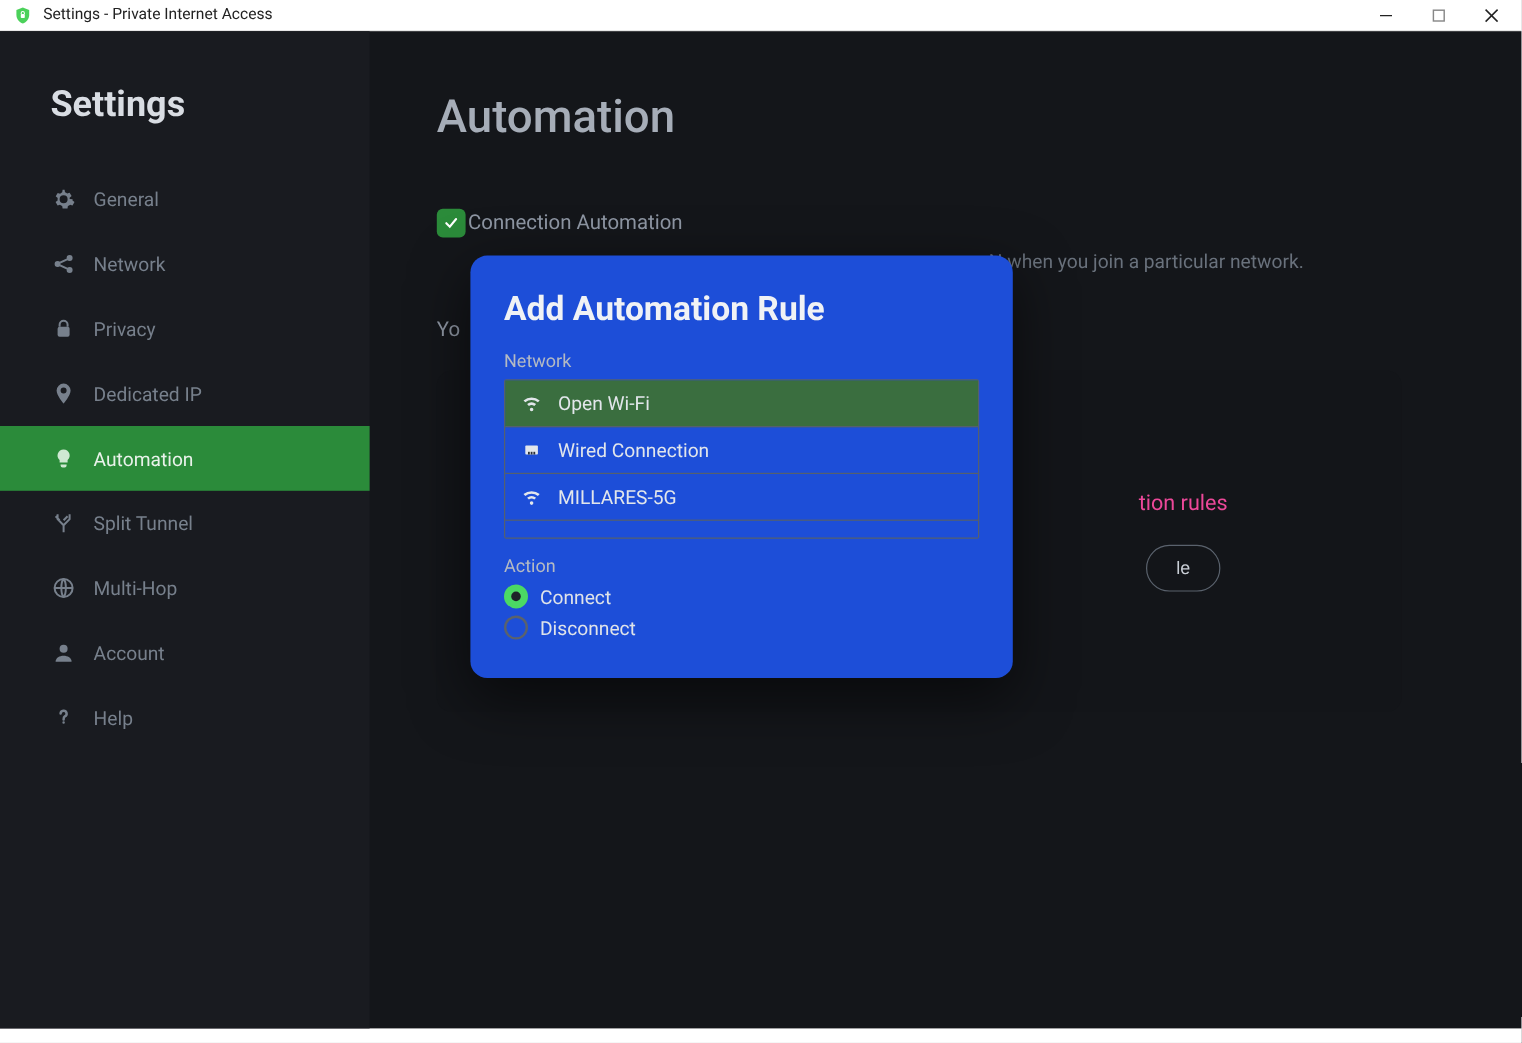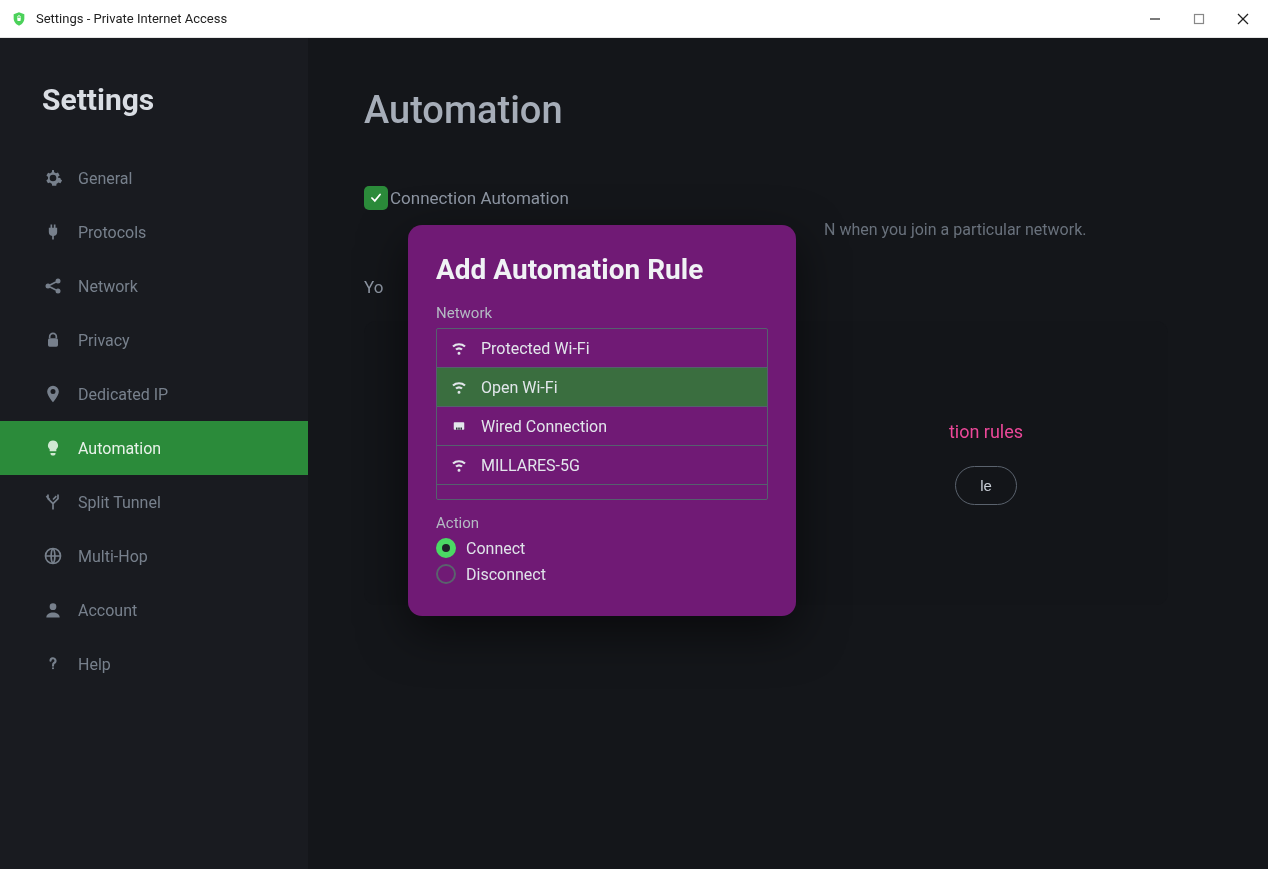--- a/index.html
+++ b/index.html
@@ -1,18 +1,18 @@
 <!DOCTYPE html>
 <html><head>
 <meta charset="utf-8">
 <style>
   * { box-sizing: border-box; margin: 0; padding: 0; }
   html, body { width: 1268px; height: 869px; font-family: -apple-system, "Segoe UI", Roboto, Arial, sans-serif; overflow: hidden; background: #fff; }
   
-  .titlebar { height: 38px; background: #ffffff; display: flex; align-items: center; padding: 0 10px; border-bottom: 1px solid #e6e6e6; }
+  .titlebar { height: 26px; background: #ffffff; display: flex; align-items: center; padding: 0 10px; border-bottom: 1px solid #e6e6e6; }
   .titlebar .app-icon { width: 18px; height: 18px; margin-right: 8px; display:flex; align-items:center; justify-content:center;}
   .titlebar .title { font-size: 13px; color: #222; }
   .titlebar .spacer { flex: 1; }
   .win-controls { display: flex; gap: 26px; align-items:center; padding-right: 6px;}
   .win-controls span { width: 18px; height: 18px; display:flex; align-items:center; justify-content:center; color:#222;}
   
   .app { display: flex; height: calc(869px - 38px); background: #14161a; position: relative; }
   .sidebar { width: 308px; background: #191b20; padding-top: 44px; }
   .sidebar-title { color: #d9dde3; font-size: 30px; font-weight: 700; padding: 0 42px 34px; }
   .nav { display: flex; flex-direction: column; text-align: right; }
@@ -25,21 +25,21 @@
   .page-title { font-size: 38px; color: #a6adb8; font-weight: 500; margin-bottom: 54px; }
   .check-row { display: flex; align-items: center; gap: 2px; margin-bottom: 10px;}
   .checkbox { width: 24px; height: 24px; background: #2b8b3a; border-radius: 5px; display:flex; align-items:center; justify-content:center;}
   .check-label { color: #8e96a3; font-size: 17px; }
   .desc { color: #69717c; font-size: 16px; margin-left: 0; margin-top: 10px; }
   .you-text { color: #8e96a3; font-size: 17px; margin-top: 38px; }
   .rules-panel { margin-top: 24px; background: #131519; border-radius: 12px; height: 284px; width: 804px; display:flex; flex-direction:column; align-items:center; justify-content:center; gap: 24px;}
   .rules-panel .empty-text { color: #ec4899; font-size: 18px; }
   .add-rule-btn { border: 1px solid #5a626d; color: #c9ced6; background: transparent; padding: 10px 24px; border-radius: 24px; font-size: 15px; }
   
-  .modal-wrap { position: absolute; top: 187px; left: 408px; width: 388px; background: #701a75; border-radius: 14px; box-shadow: 0 16px 48px rgba(0,0,0,0.55); padding: 28px 28px 26px; z-index: 50; }
+  .modal-wrap { position: absolute; top: 187px; left: 392px; width: 452px; background: #1d4ed8; border-radius: 14px; box-shadow: 0 16px 48px rgba(0,0,0,0.55); padding: 28px 28px 26px; z-index: 50; }
   .modal-title { color: #f0f2f5; font-size: 28px; font-weight: 700; margin-bottom: 18px;}
   .modal-label { color: #b4bac3; font-size: 15px; margin-bottom: 6px; }
   .net-list { border: 1px solid #55606e; border-radius: 2px; margin-bottom: 14px; }
   .net-item { display:flex; align-items:center; gap: 12px; padding: 9px 12px; color: #e2e6eb; font-size: 16px; border-bottom: 1px solid #55606e; cursor:pointer;}
   .net-item:last-child { border-bottom: none; height: 14px; padding:0;}
   .net-item.selected { background: #3a6e3f; }
   .net-item .ic { width: 20px; height: 20px; display:flex; align-items:center; justify-content:center; color:#e2e6eb;}
   .radio-row { display:flex; align-items:center; gap: 10px; margin: 6px 0; text-align: center;}
   .radio { width: 20px; height: 20px; border-radius: 50%; border: 2px solid #5a626d; display:flex; align-items:center; justify-content:center;}
   .radio.on { border-color: #4bd964; background: #4bd964; }
@@ -93,28 +93,20 @@
         <span class="ic">
             <svg viewBox="0 0 24 24" width="20" height="20" fill="currentColor">
               <path d="M12 8a4 4 0 1 0 0 8 4 4 0 0 0 0-8zm9 4a9 9 0 0 1-.1 1.3l2 1.6-2 3.4-2.4-.8a7 7 0 0 1-2.2 1.3l-.4 2.5H11l-.4-2.5a7 7 0 0 1-2.2-1.3l-2.4.8-2-3.4 2-1.6A9 9 0 0 1 6 12c0-.4 0-.9.1-1.3l-2-1.6 2-3.4 2.4.8A7 7 0 0 1 10.6 5l.4-2.5h2l.4 2.5a7 7 0 0 1 2.2 1.3l2.4-.8 2 3.4-2 1.6c.1.4.1.9.1 1.3z"></path>
             </svg>
           </span>
         <span>General</span>
       </div>
       <div class="nav-item">
         <span class="ic">
             <svg viewBox="0 0 24 24" width="20" height="20" fill="currentColor">
-              <path d="M9 3v4H7v5a5 5 0 0 0 4 4.9V21h2v-4.1A5 5 0 0 0 17 12V7h-2V3h-2v4h-2V3H9z"></path>
-            </svg>
-          </span>
-        <span>Protocols</span>
-      </div>
-      <div class="nav-item">
-        <span class="ic">
-            <svg viewBox="0 0 24 24" width="20" height="20" fill="currentColor">
               <circle cx="6" cy="12" r="3"></circle>
               <circle cx="18" cy="6" r="3"></circle>
               <circle cx="18" cy="18" r="3"></circle>
               <path d="M8.5 10.7l7-3.4M8.5 13.3l7 3.4" stroke="currentColor" stroke-width="2"></path>
             </svg>
           </span>
         <span>Network</span>
       </div>
       <div class="nav-item">
         <span class="ic">
@@ -196,28 +188,20 @@
       <div class="empty-text" style="position:relative; left:220px;">tion rules</div>
       <button class="add-rule-btn" style="position:relative; left:220px;">le</button>
     </div>
   </div>
 
   <div class="modal-wrap">
     <div class="modal-title">Add Automation Rule</div>
     <div class="modal-label">Network</div>
 
     <div class="net-list">
-      <div class="net-item">
-        <span class="ic">
-            <svg viewBox="0 0 24 24" width="18" height="18" fill="currentColor">
-              <path d="M3 9a14 14 0 0 1 18 0l-2 2a11 11 0 0 0-14 0L3 9zm4 4a8 8 0 0 1 10 0l-2 2a5 5 0 0 0-6 0l-2-2zm5 4a2 2 0 1 1 0 4 2 2 0 0 1 0-4z"></path>
-            </svg>
-          </span>
-        <span>Protected Wi-Fi</span>
-      </div>
       <div class="net-item selected">
         <span class="ic">
             <svg viewBox="0 0 24 24" width="18" height="18" fill="currentColor">
               <path d="M3 9a14 14 0 0 1 18 0l-2 2a11 11 0 0 0-14 0L3 9zm4 4a8 8 0 0 1 10 0l-2 2a5 5 0 0 0-6 0l-2-2zm5 4a2 2 0 1 1 0 4 2 2 0 0 1 0-4z"></path>
             </svg>
           </span>
         <span>Open Wi-Fi</span>
       </div>
       <div class="net-item">
         <span class="ic">

